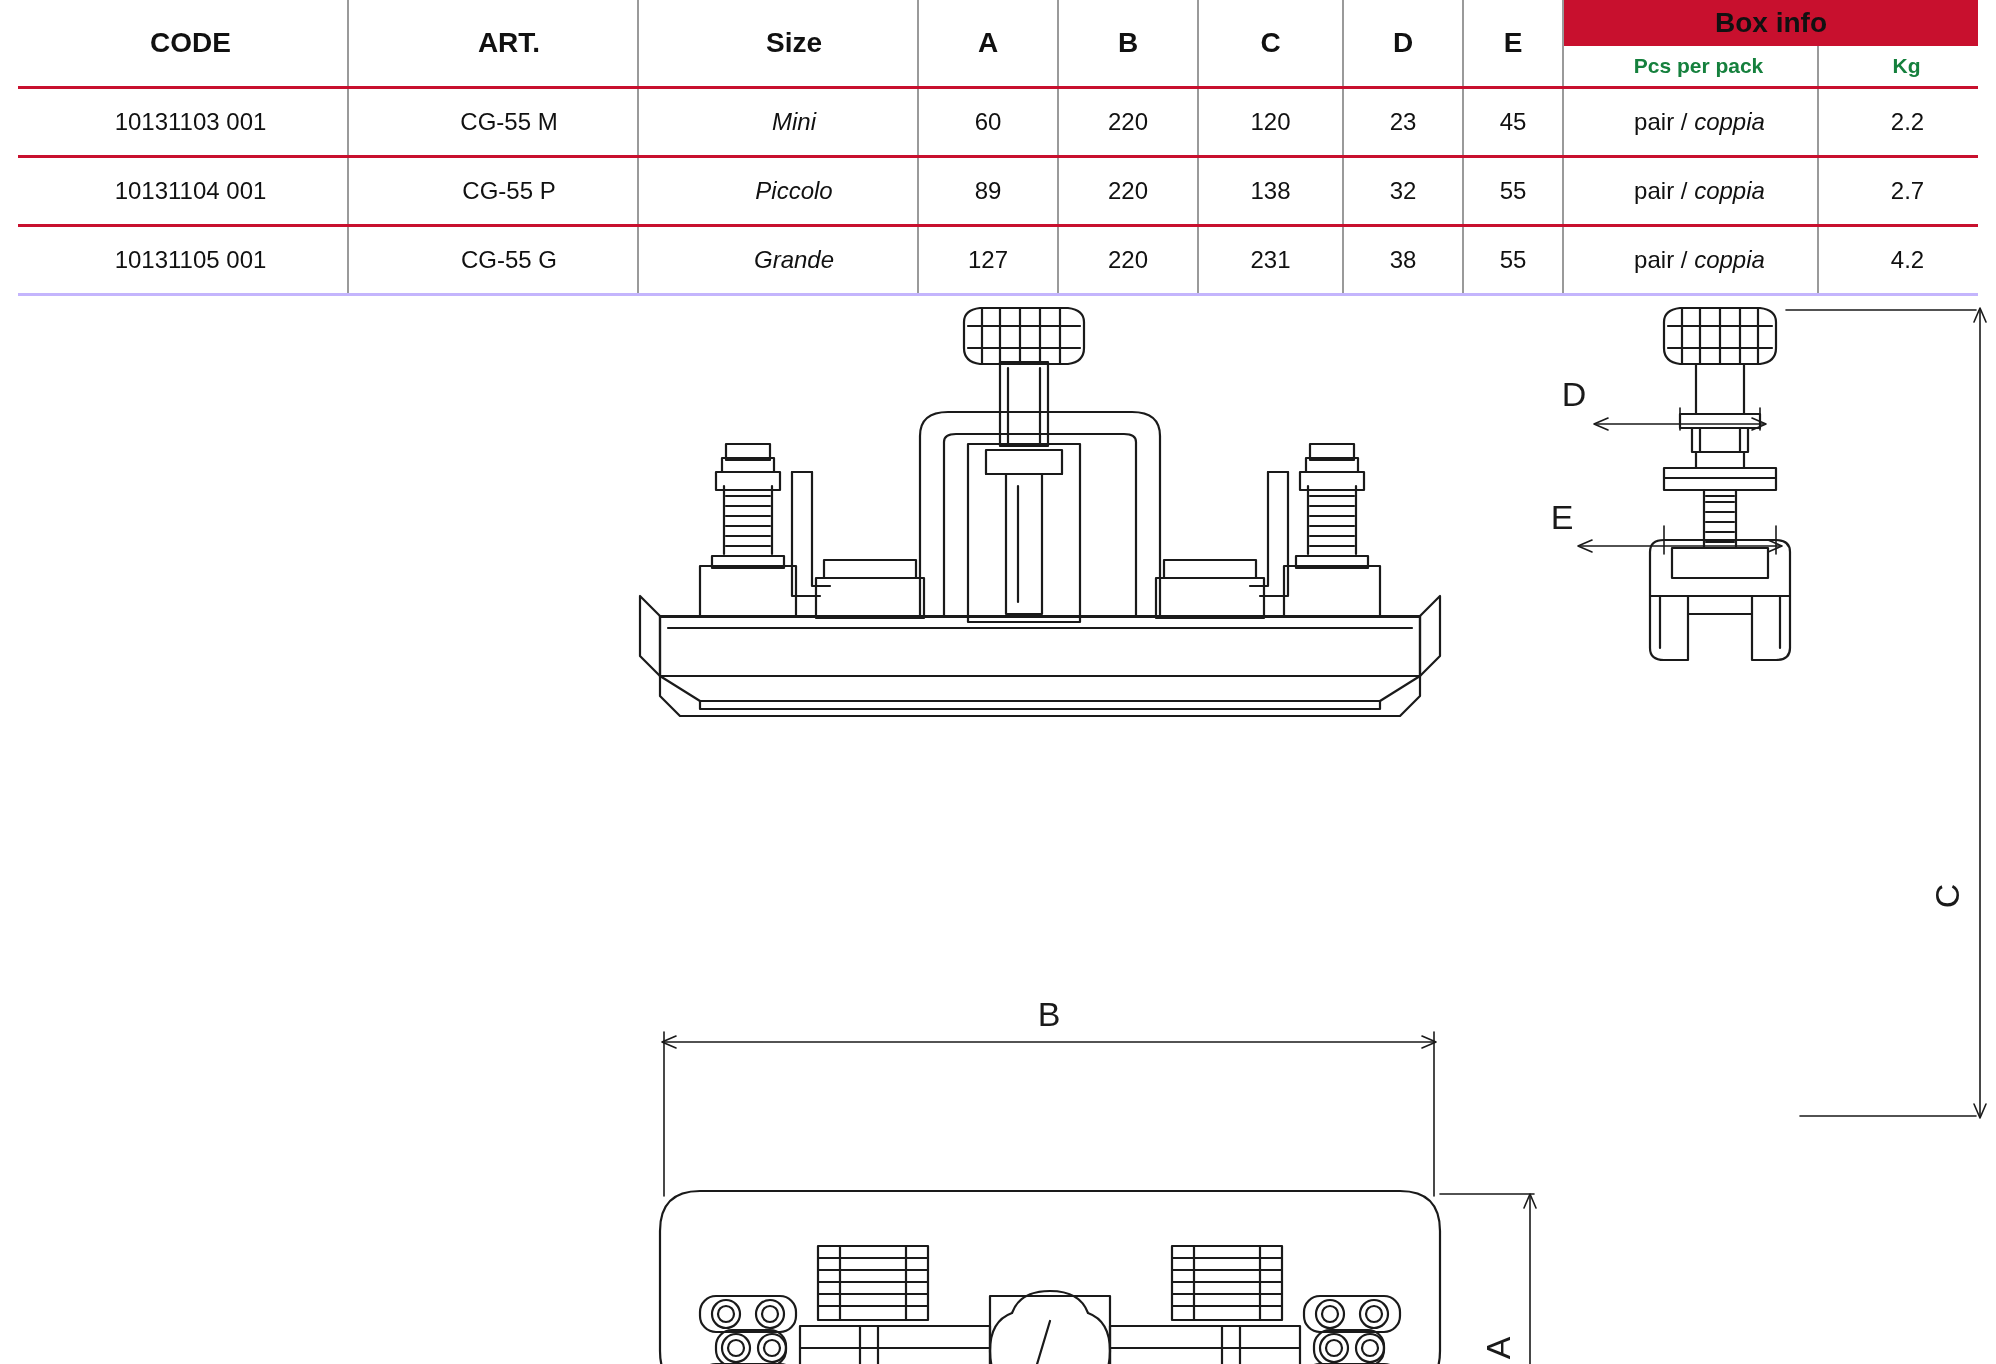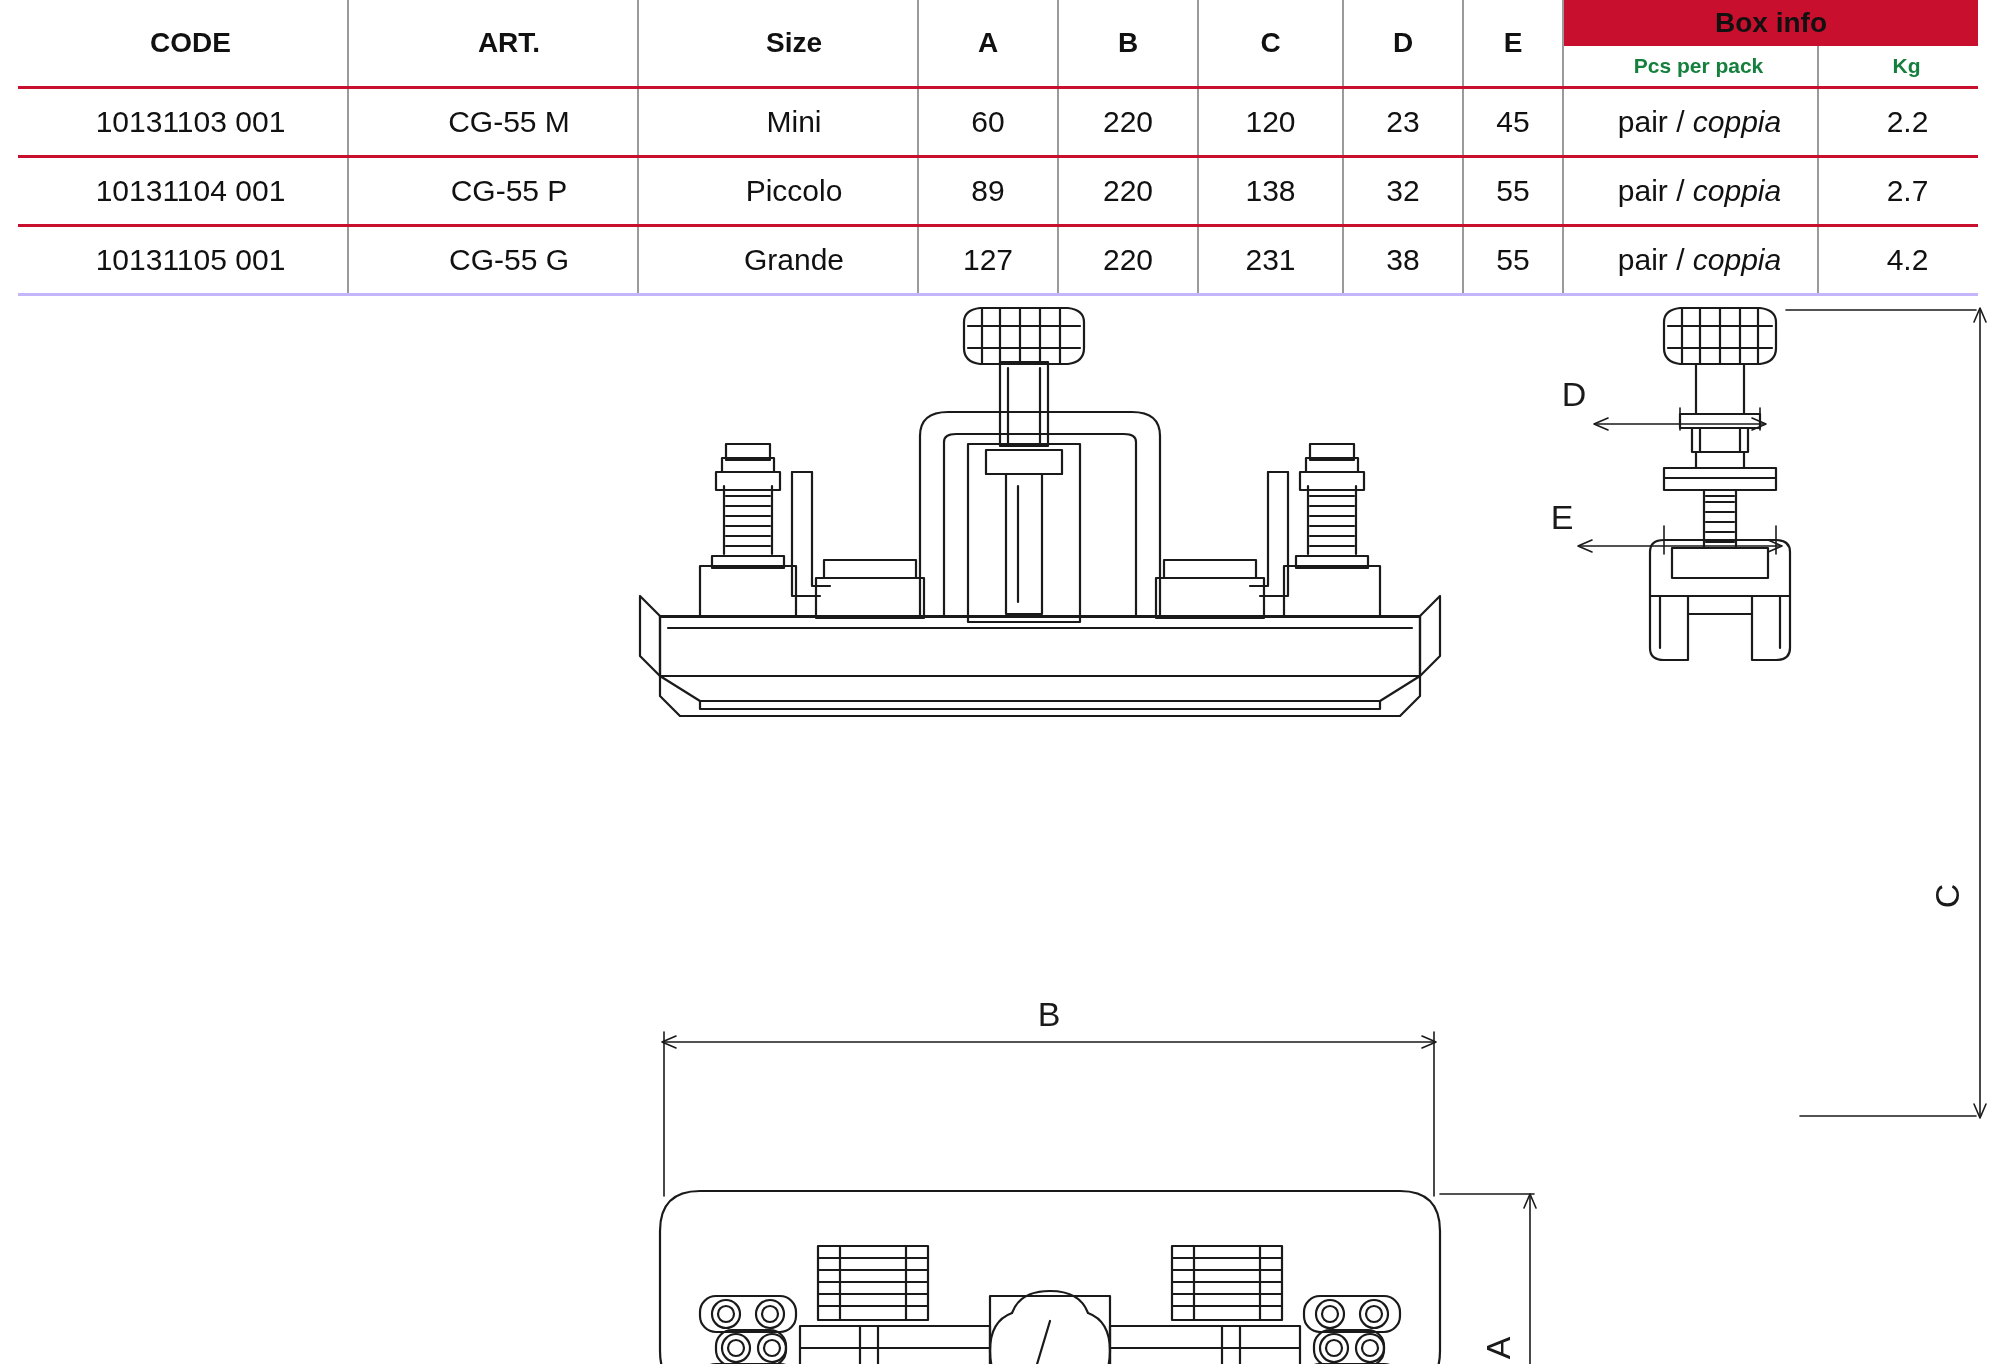--- a/index.html
+++ b/index.html
@@ -51,26 +51,26 @@
   .boxinfo-head {
     background: #c8102e;
     color: #ffffff;
     font-weight: bold;
     font-size: 28px;
     text-align: center;
   }
 
   .data-row td {
     height: 66px;
-    font-size: 30px;
+    font-size: 24px;
     color: #111;
   }
   .code-cell { font-weight: bold; text-align: left; padding-left: 16px !important; }
   .art-cell  { font-weight: bold; text-align: left; padding-left: 32px !important; }
-  .size-cell { text-align: left; padding-left: 32px !important; }
+  .size-cell { text-align: left; padding-left: 32px !important; font-style: italic; }
   .pcs-cell  { text-align: left; padding-left: 18px !important; }
   .pcs-cell i { font-style: italic; }
   .kg-cell   { text-align: left; padding-left: 18px !important; }
 
   
   .drawing-area {
     position: relative;
     width: 1996px;
     height: 1080px;
   }

